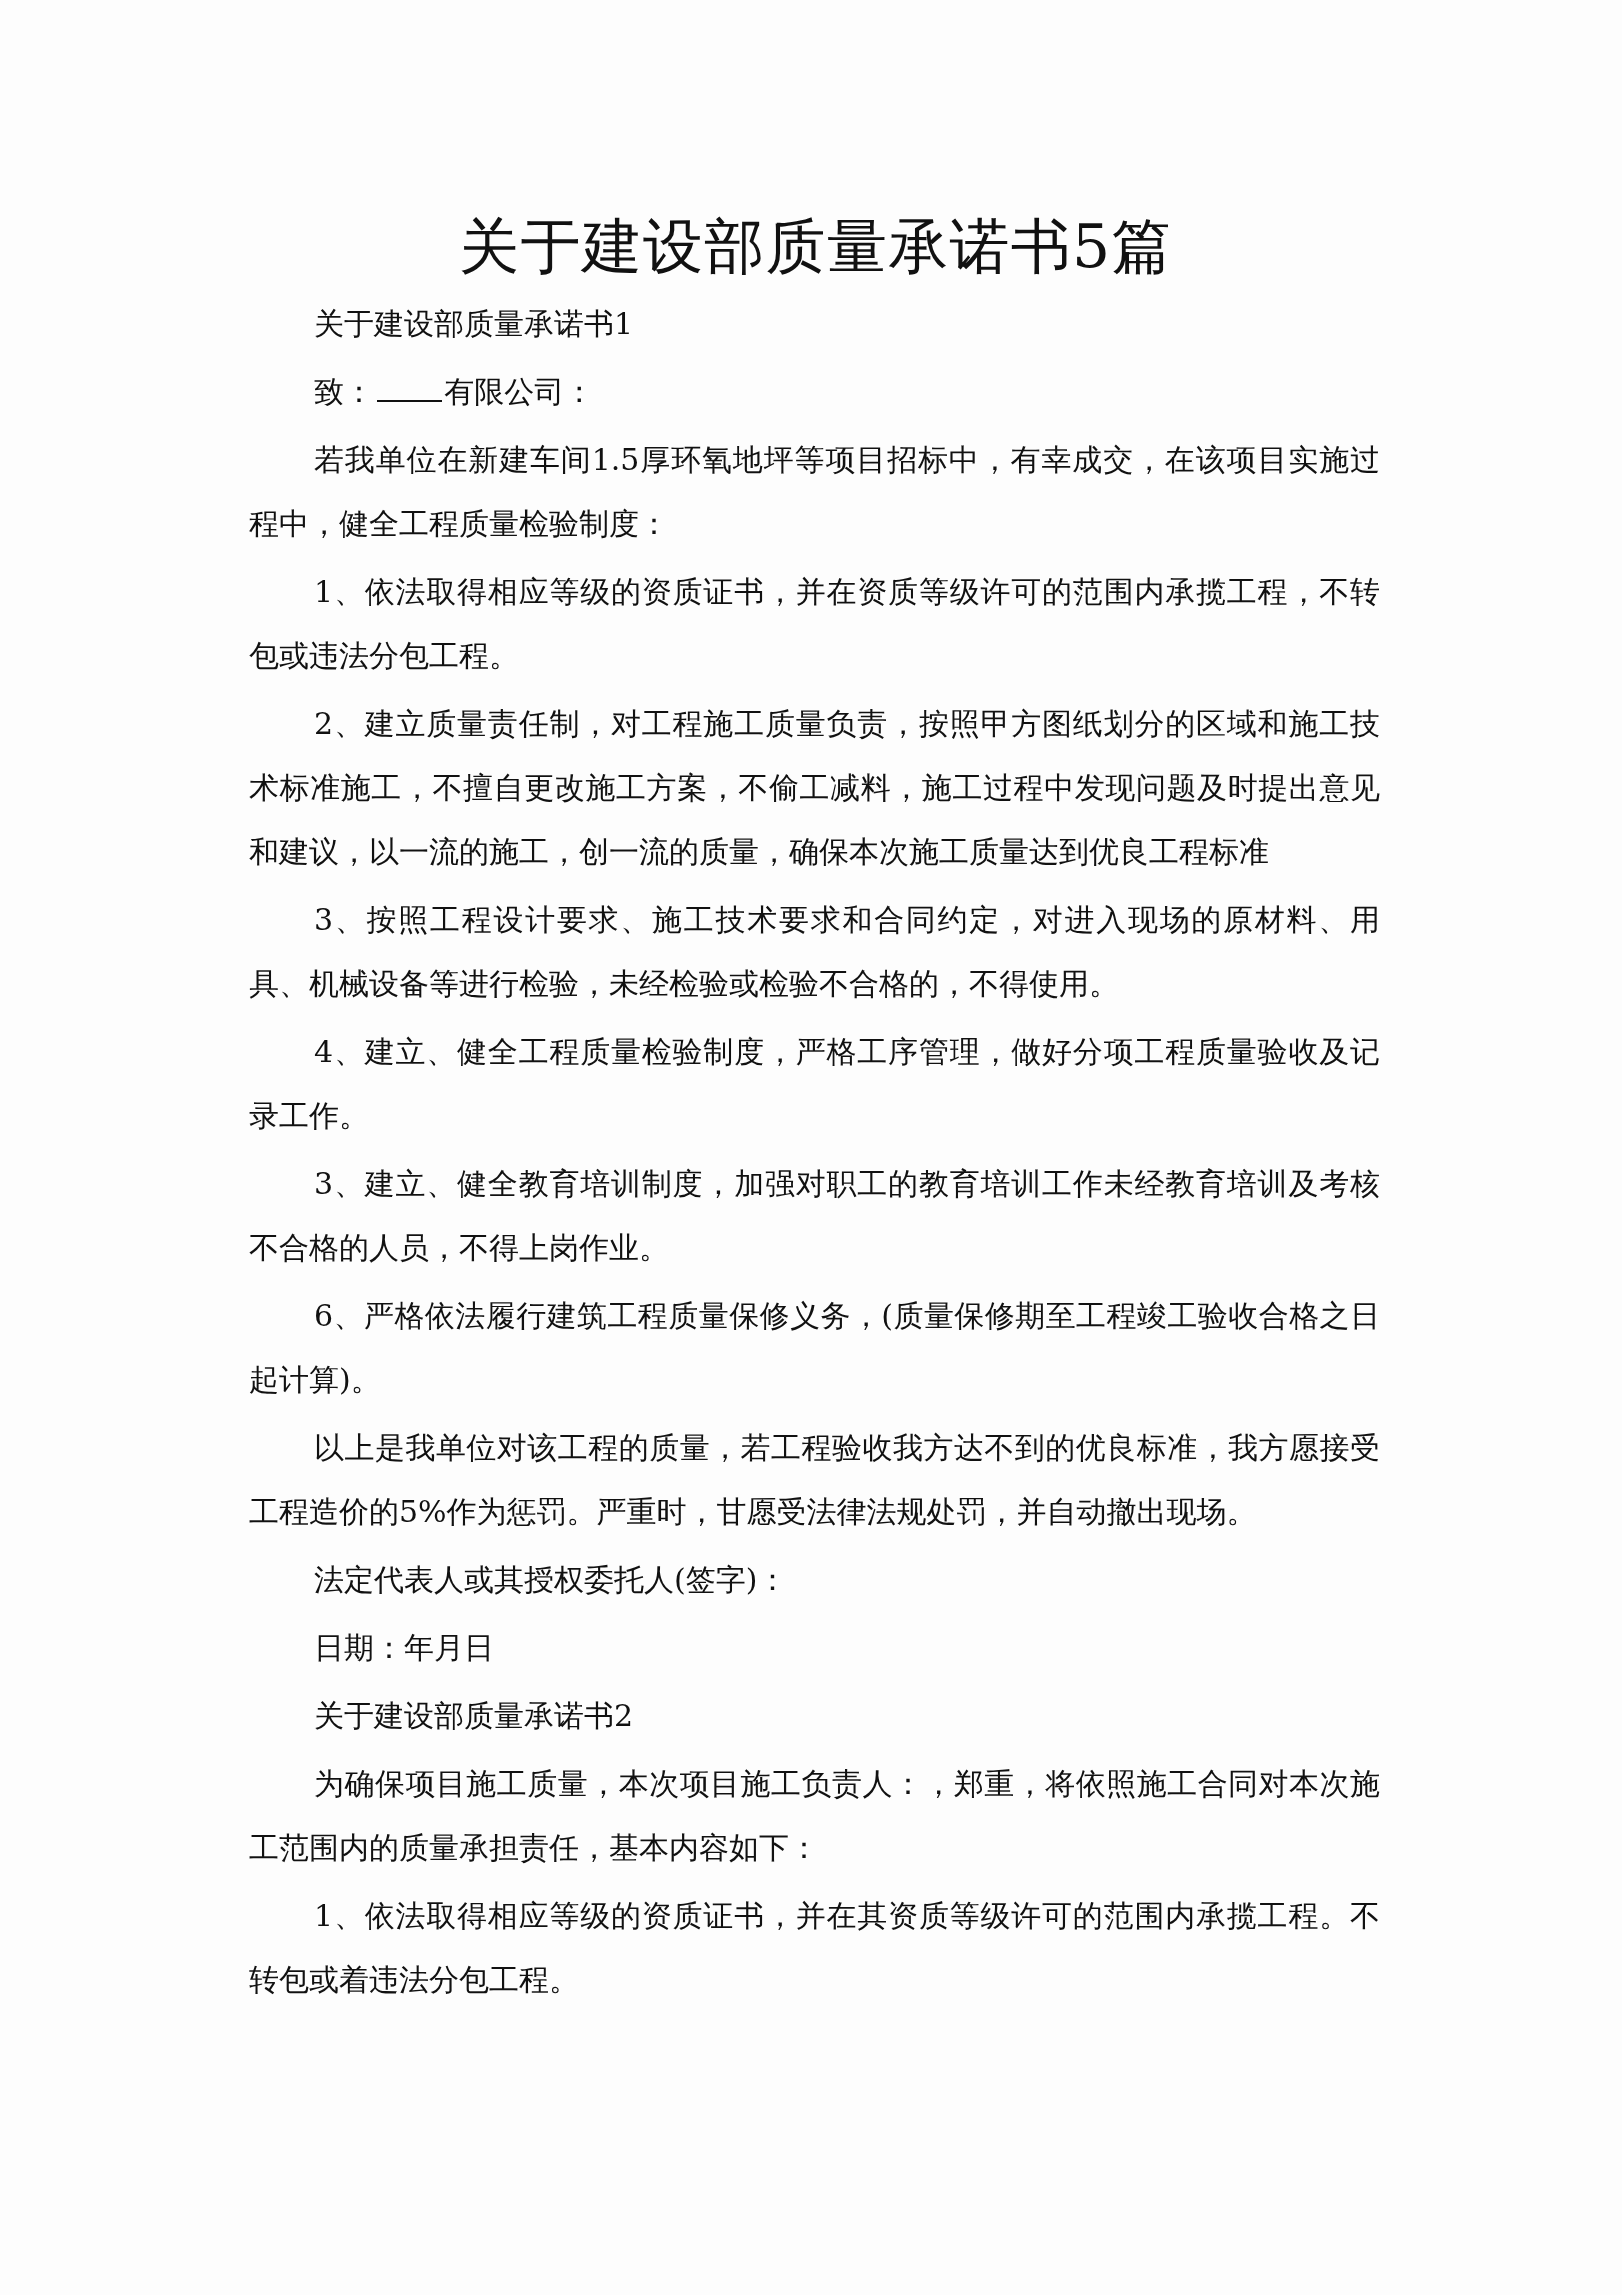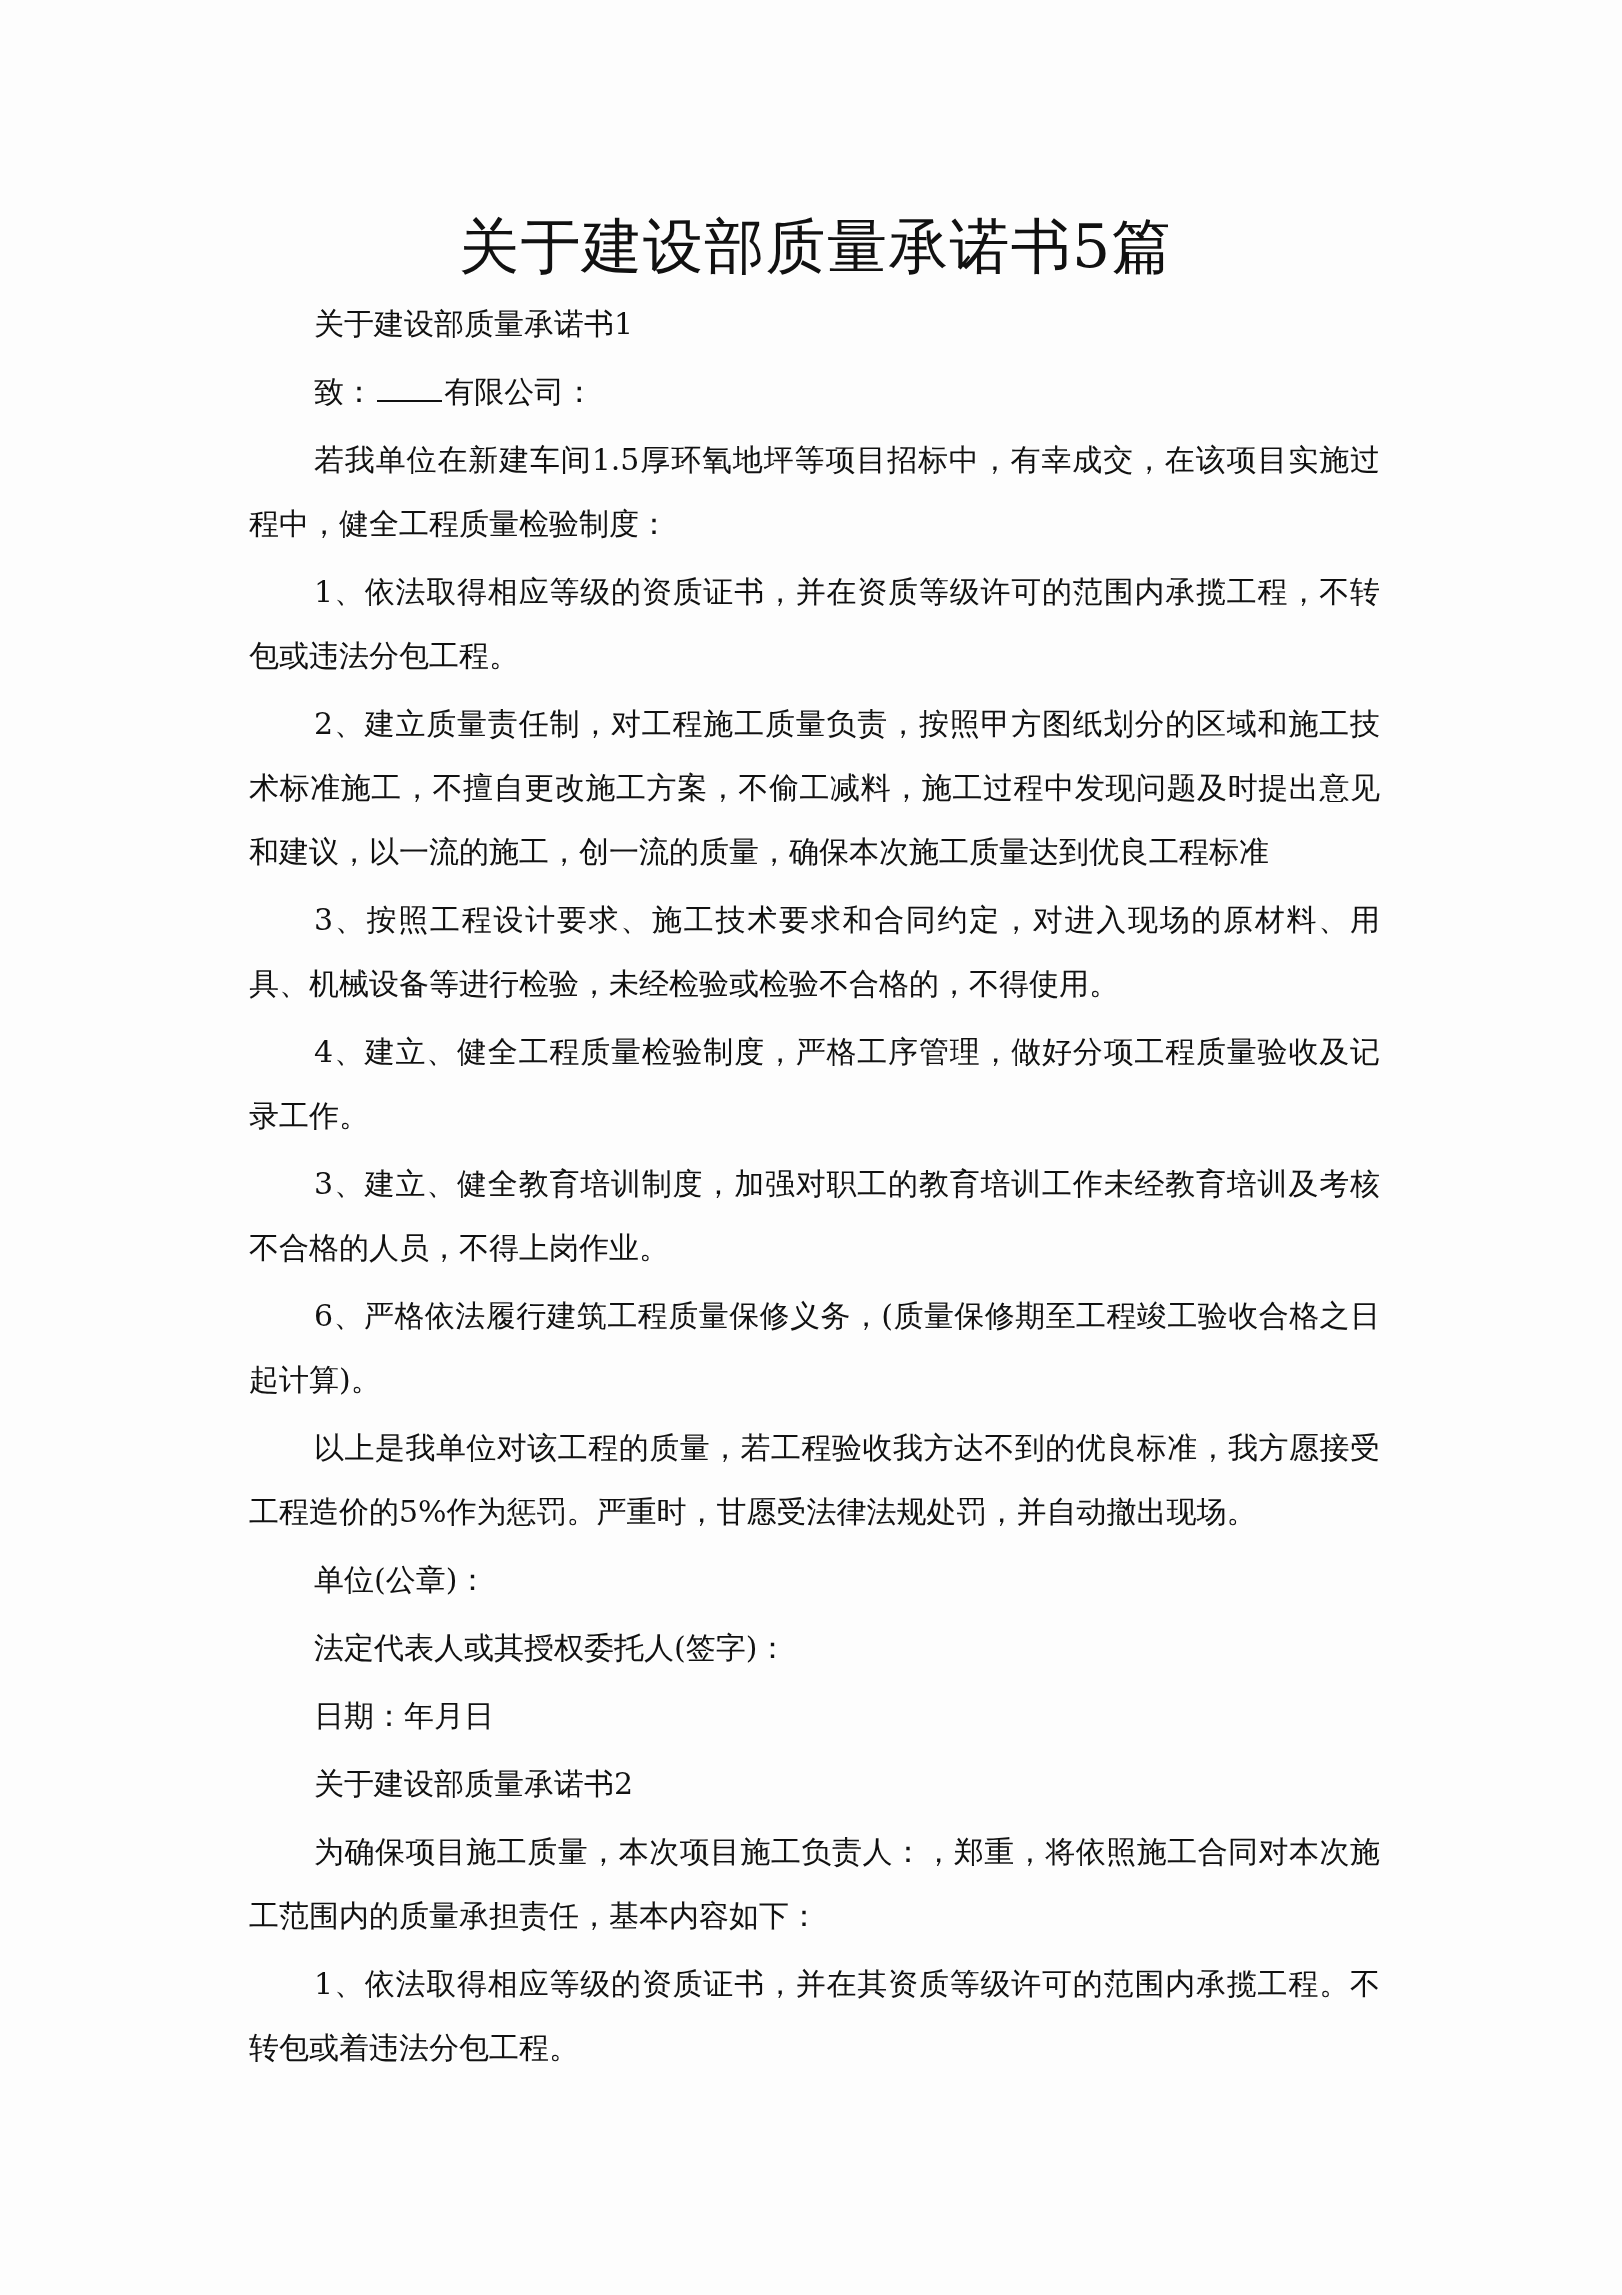--- a/index.html
+++ b/index.html
@@ -71,21 +71,20 @@
     <p class="p head">关于建设部质量承诺书1</p>
     <p class="p"><span>致：</span><span class="blank"></span><span>有限公司：</span></p>
     <p class="p">若我单位在新建车间1.5厚环氧地坪等项目招标中，有幸成交，在该项目实施过程中，健全工程质量检验制度：</p>
     <p class="p">1、依法取得相应等级的资质证书，并在资质等级许可的范围内承揽工程，不转包或违法分包工程。</p>
     <p class="p">2、建立质量责任制，对工程施工质量负责，按照甲方图纸划分的区域和施工技术标准施工，不擅自更改施工方案，不偷工减料，施工过程中发现问题及时提出意见和建议，以一流的施工，创一流的质量，确保本次施工质量达到优良工程标准</p>
     <p class="p">3、按照工程设计要求、施工技术要求和合同约定，对进入现场的原材料、用具、机械设备等进行检验，未经检验或检验不合格的，不得使用。</p>
     <p class="p">4、建立、健全工程质量检验制度，严格工序管理，做好分项工程质量验收及记录工作。</p>
     <p class="p">3、建立、健全教育培训制度，加强对职工的教育培训工作未经教育培训及考核不合格的人员，不得上岗作业。</p>
     <p class="p">6、严格依法履行建筑工程质量保修义务，(质量保修期至工程竣工验收合格之日起计算)。</p>
     <p class="p">以上是我单位对该工程的质量，若工程验收我方达不到的优良标准，我方愿接受工程造价的5%作为惩罚。严重时，甘愿受法律法规处罚，并自动撤出现场。</p>
-    <p class="p">单位(公章)：</p>
     <p class="p">法定代表人或其授权委托人(签字)：</p>
     <p class="p">日期：年月日</p>
 
     <p class="p head">关于建设部质量承诺书2</p>
     <p class="p">为确保项目施工质量，本次项目施工负责人：，郑重，将依照施工合同对本次施工范围内的质量承担责任，基本内容如下：</p>
     <p class="p">1、依法取得相应等级的资质证书，并在其资质等级许可的范围内承揽工程。不转包或着违法分包工程。</p>
   </div>
 </div>
 
 

